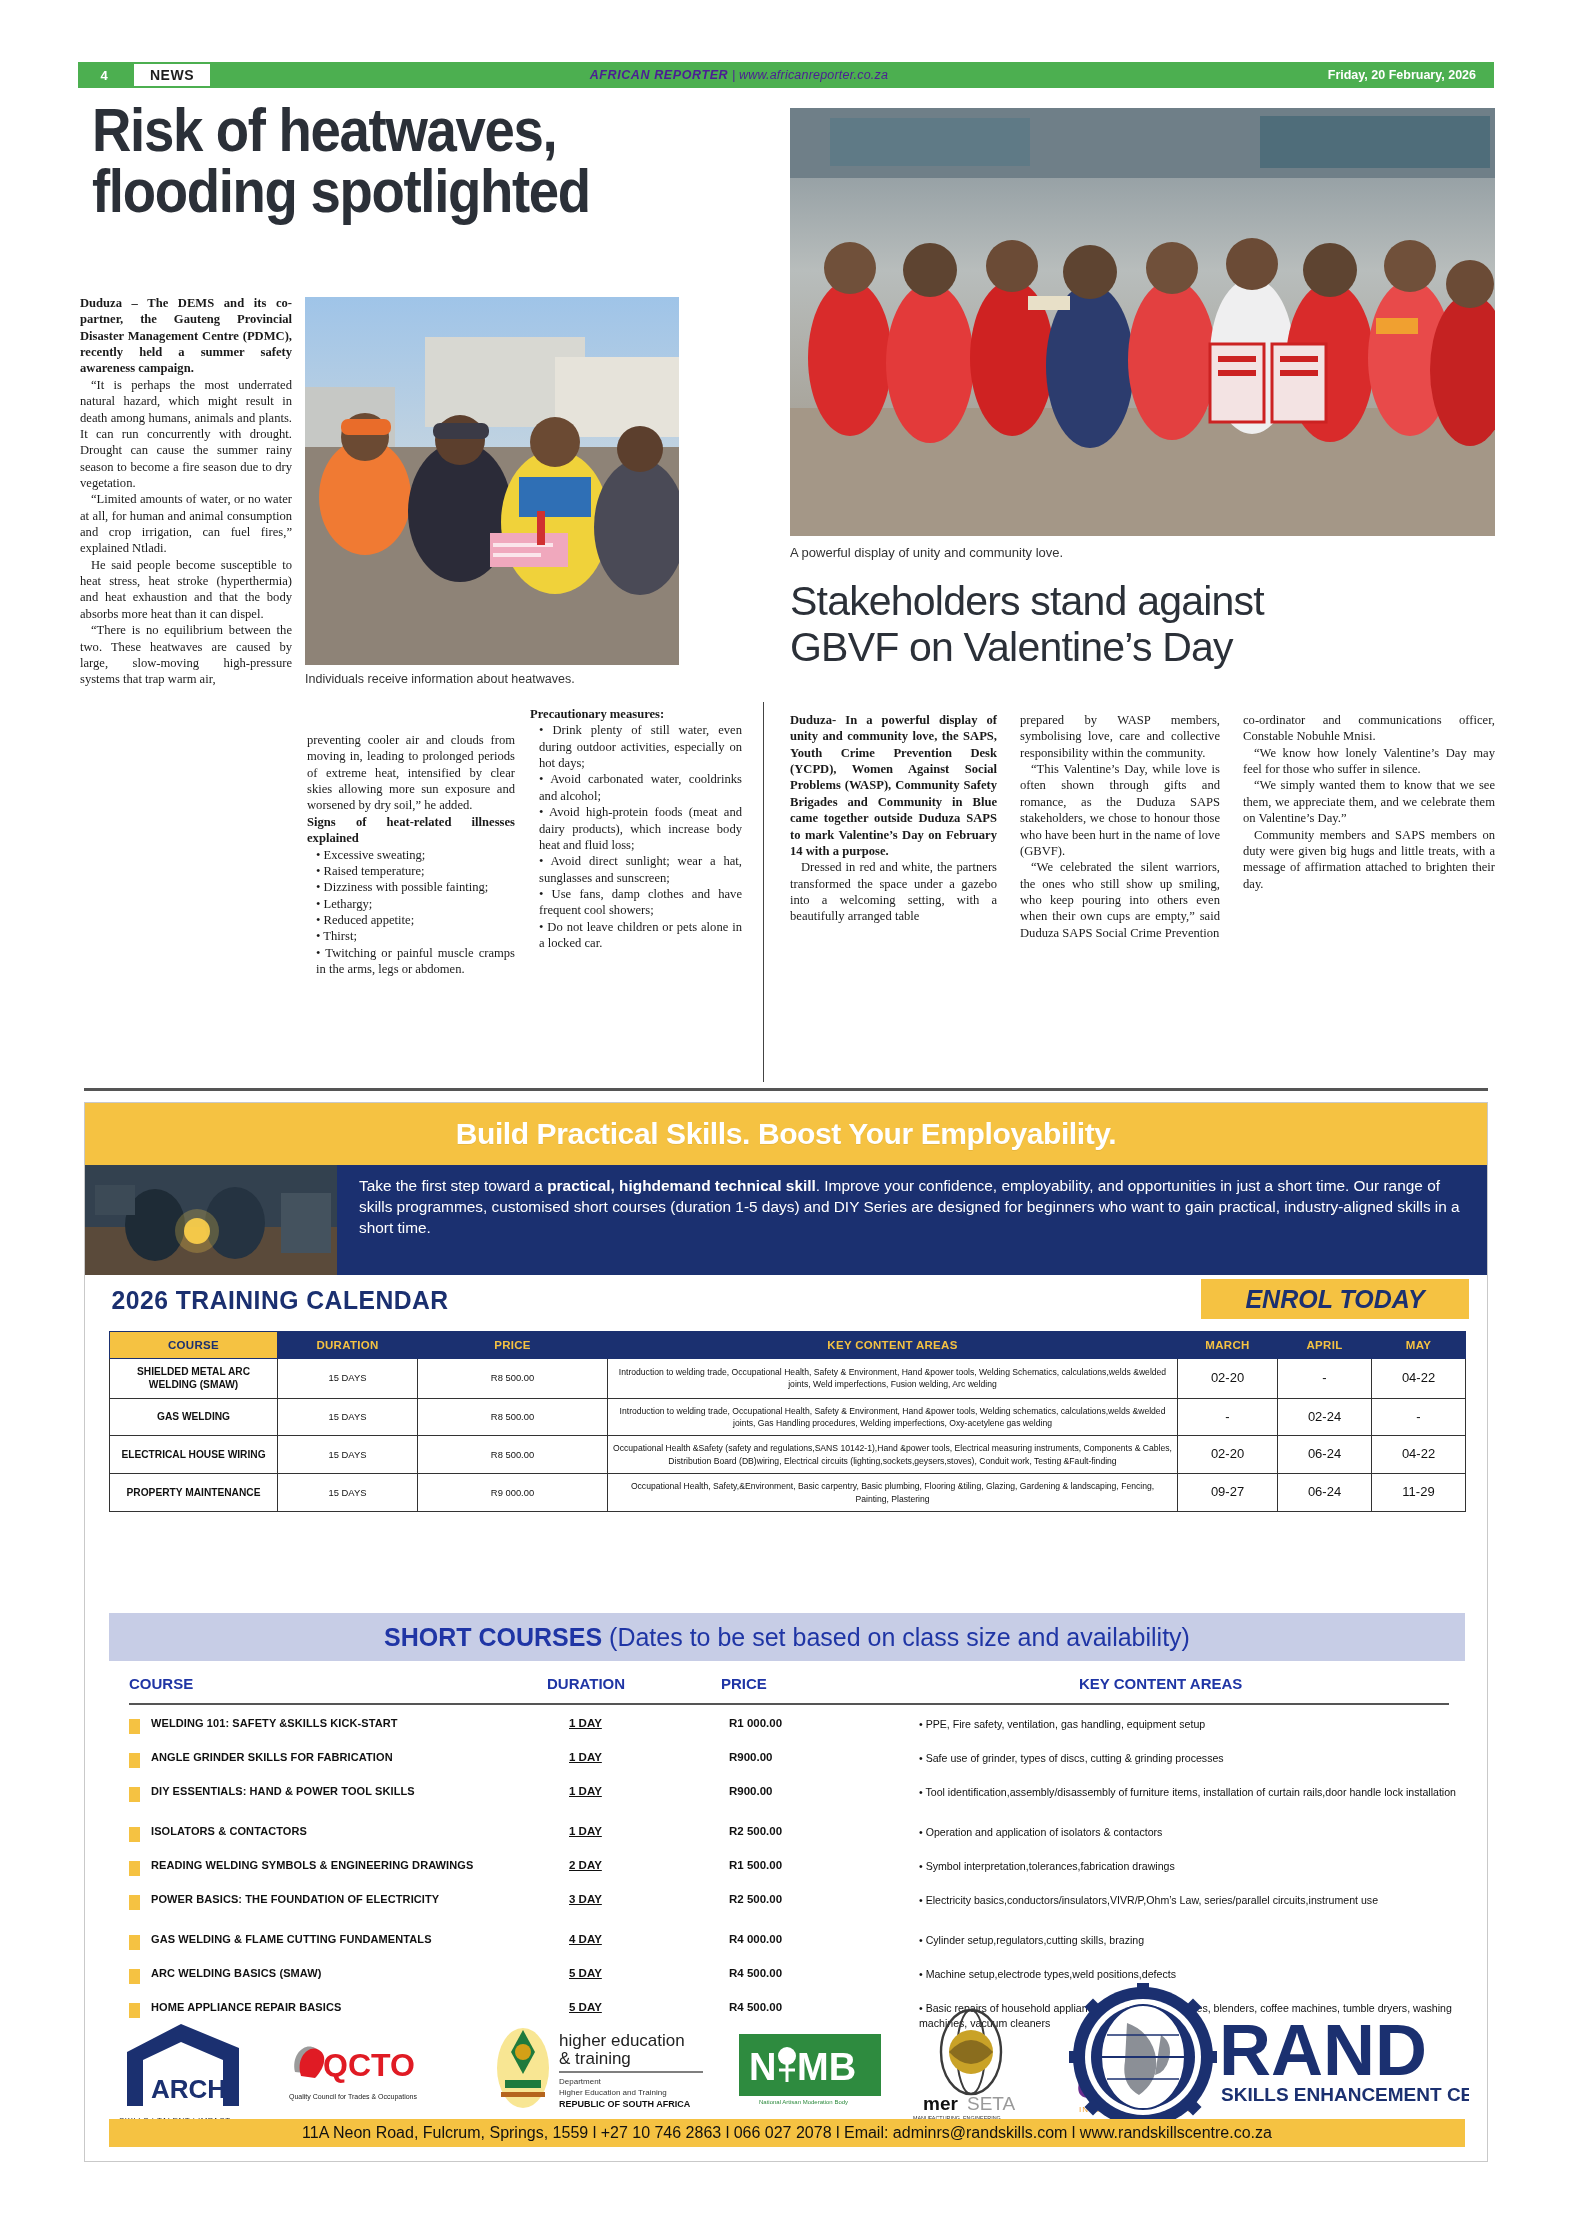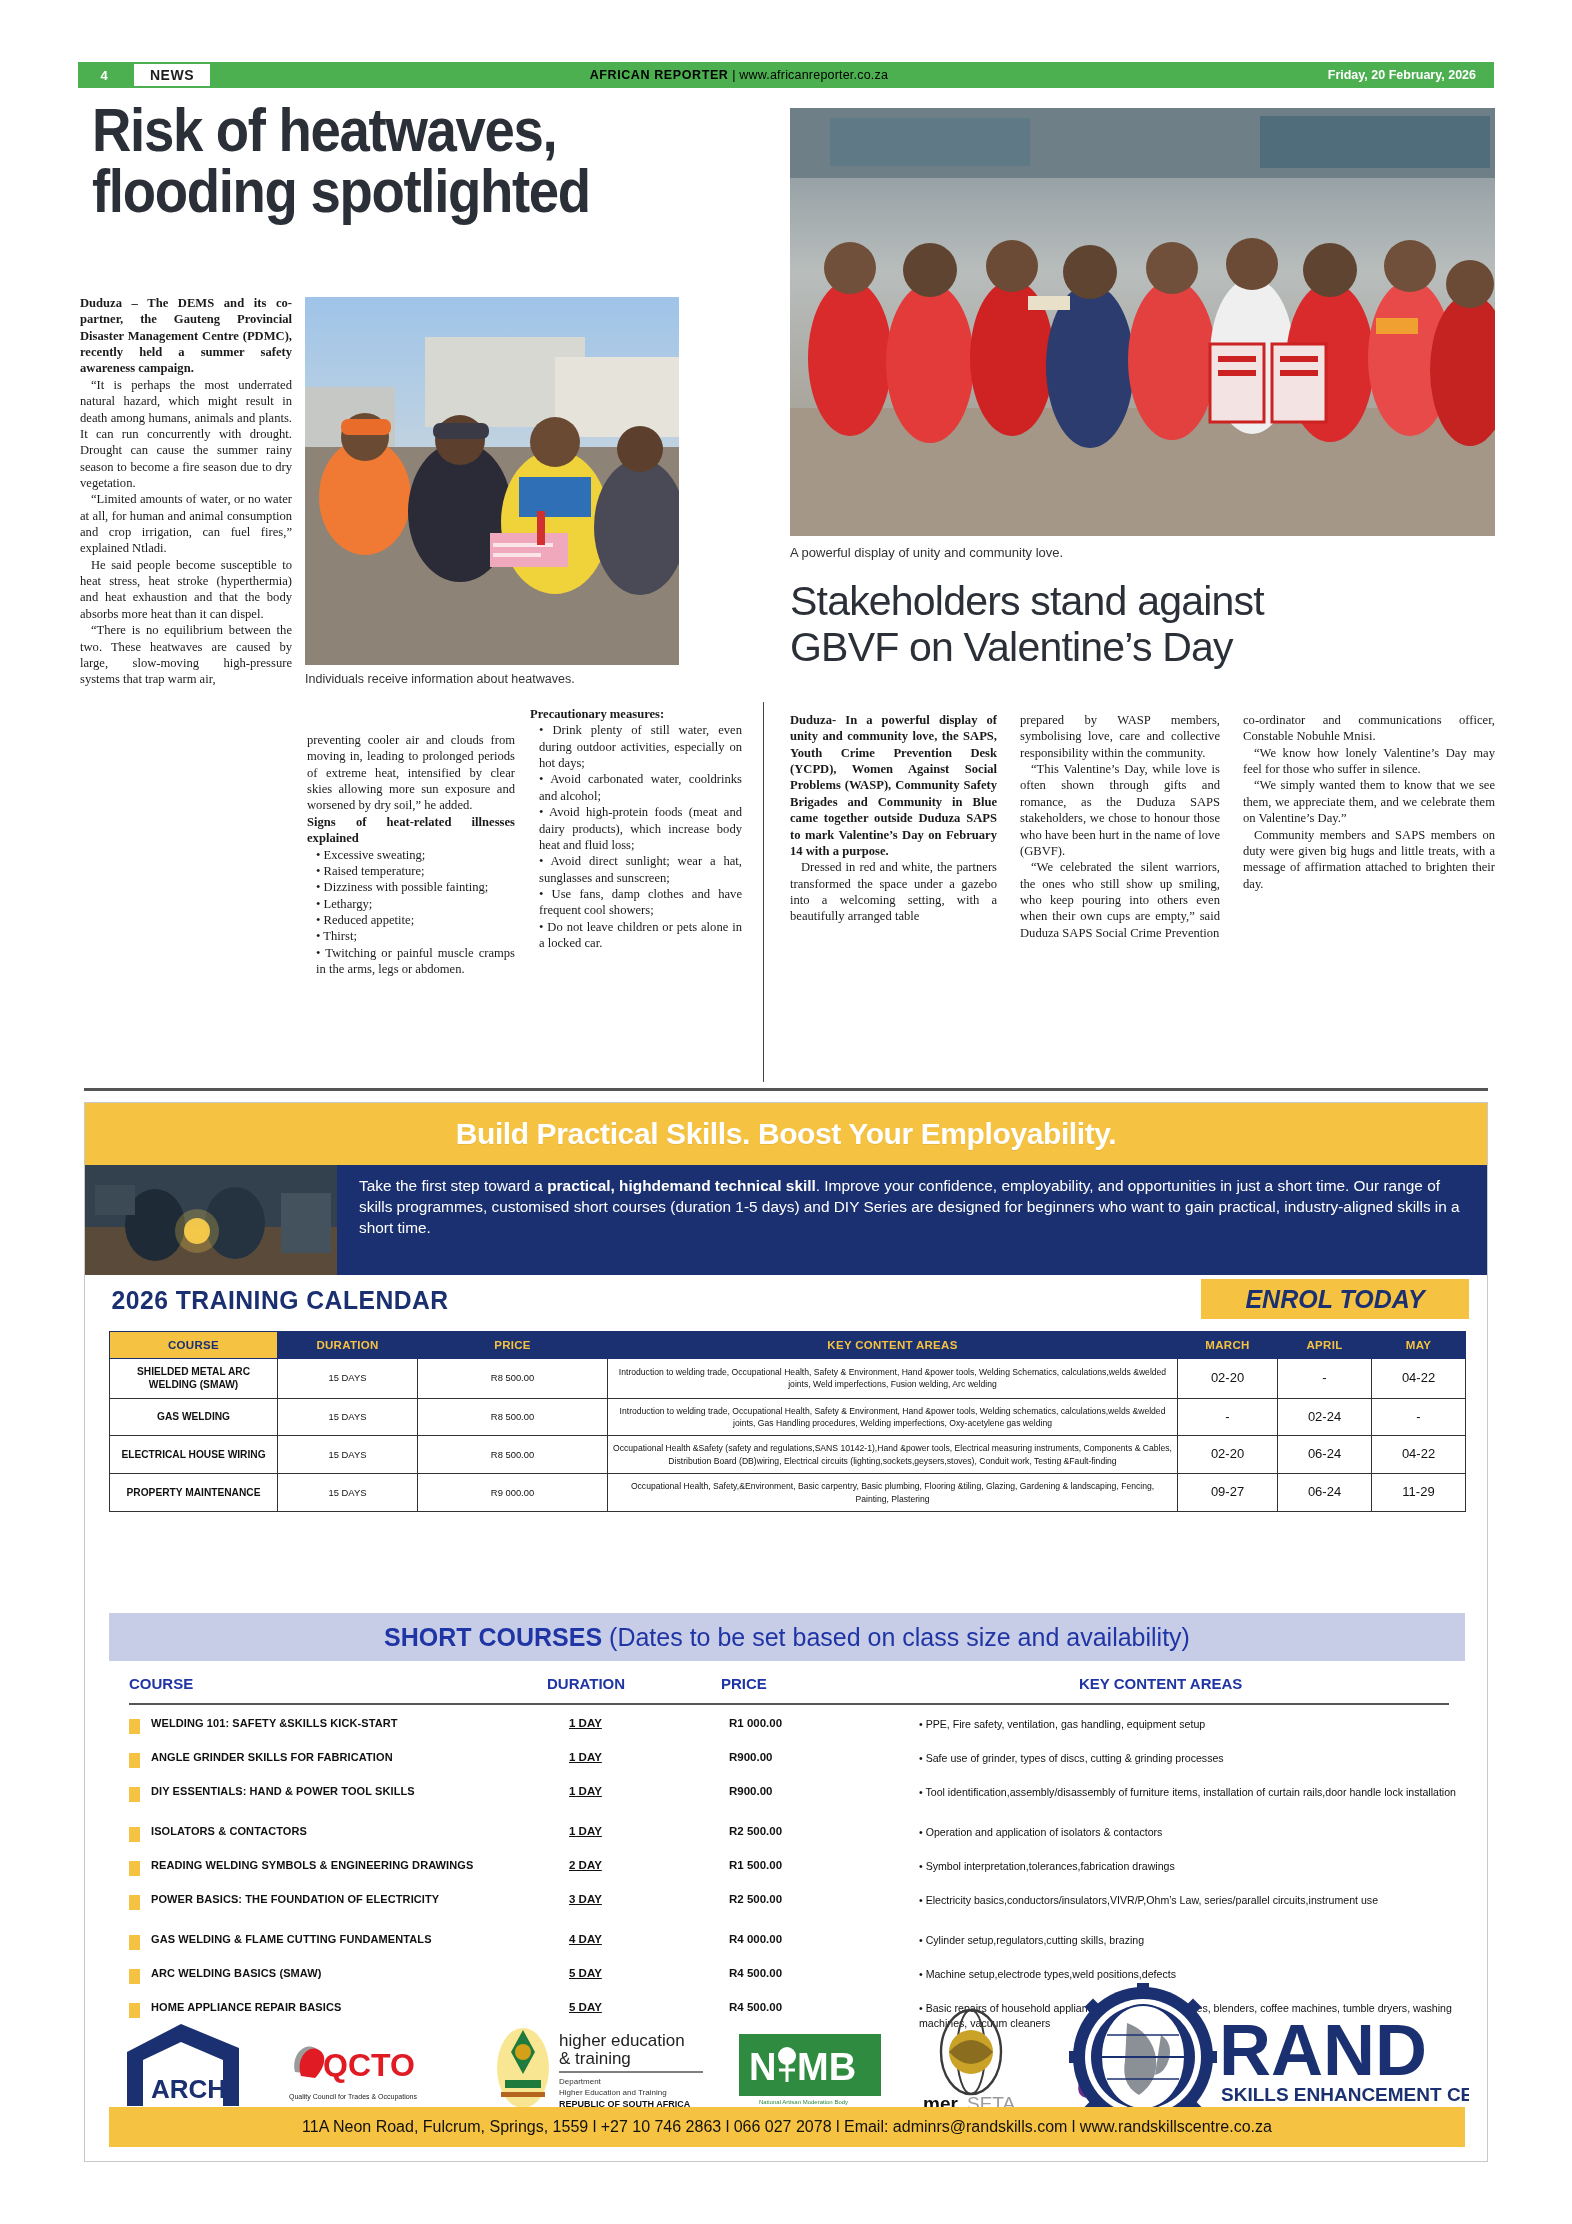--- a/index.html
+++ b/index.html
@@ -21,22 +21,22 @@
     font-size:13px; font-weight:bold;
     font-family:"Liberation Sans", sans-serif;
   }
   .mast-news {
     background:#fff; color:#1d1d1d; font-weight:bold;
     font-size:14px; letter-spacing:.5px;
     padding:3px 16px; margin-left:4px;
     font-family:"Liberation Sans", sans-serif;
   }
   .mast-center {
-    flex:1; text-align:center; color:#000000; font-size:12.5px;
-    letter-spacing:.2px; margin-left:-60px;
+    flex:1; text-align:center; color:#4c1d95; font-size:12.5px;
+    letter-spacing:.2px; margin-left:-60px;font-style:italic;
   }
   .mast-center b { font-weight:bold; letter-spacing:.6px; }
   .mast-date { color:#fff; font-size:12.5px; font-weight:bold; padding-right:18px; }
 
   
   .headline1 {
     position:absolute; left:92px; top:100px; width:690px;
     font-family:"Liberation Sans", sans-serif;
     font-weight:bold; font-size:62px; line-height:0.98;
     color:#2b3038; letter-spacing:-1.5px;
@@ -181,21 +181,21 @@
   .sc-dur  { position:absolute; left:440px; font-size:11.5px; font-weight:bold; color:#111;text-decoration:underline; }
   .sc-price{ position:absolute; left:600px; font-size:11.5px; font-weight:bold; color:#111; }
   .sc-key  { position:absolute; left:790px; width:540px; font-size:10.6px; color:#111; line-height:1.45; }
 
   
   .logos { position:absolute; left:34px; top:905px; width:1000px; height:122px; }
   .logo { position:absolute; }
   .randlogo { position:absolute; right:18px; top:880px; width:400px; height:150px; }
 
   .adfooter {
-    position:absolute; left:24px; bottom:14px; width:1356px; height:40px;
+    position:absolute; left:24px; bottom:14px; width:1356px; height:28px;
     background:#f5c242; display:flex; align-items:center; justify-content:center;margin-top:33px;
   }
   .adfooter span {
     font-family:"Liberation Sans", sans-serif; font-size:16px; color:#111;
   }
   .bottom-rule { position:absolute; left:84px; top:1088px; width:1404px; height:3px; background:#555; }
 
   
   .ph { width:100%; height:100%; }
 </style>

